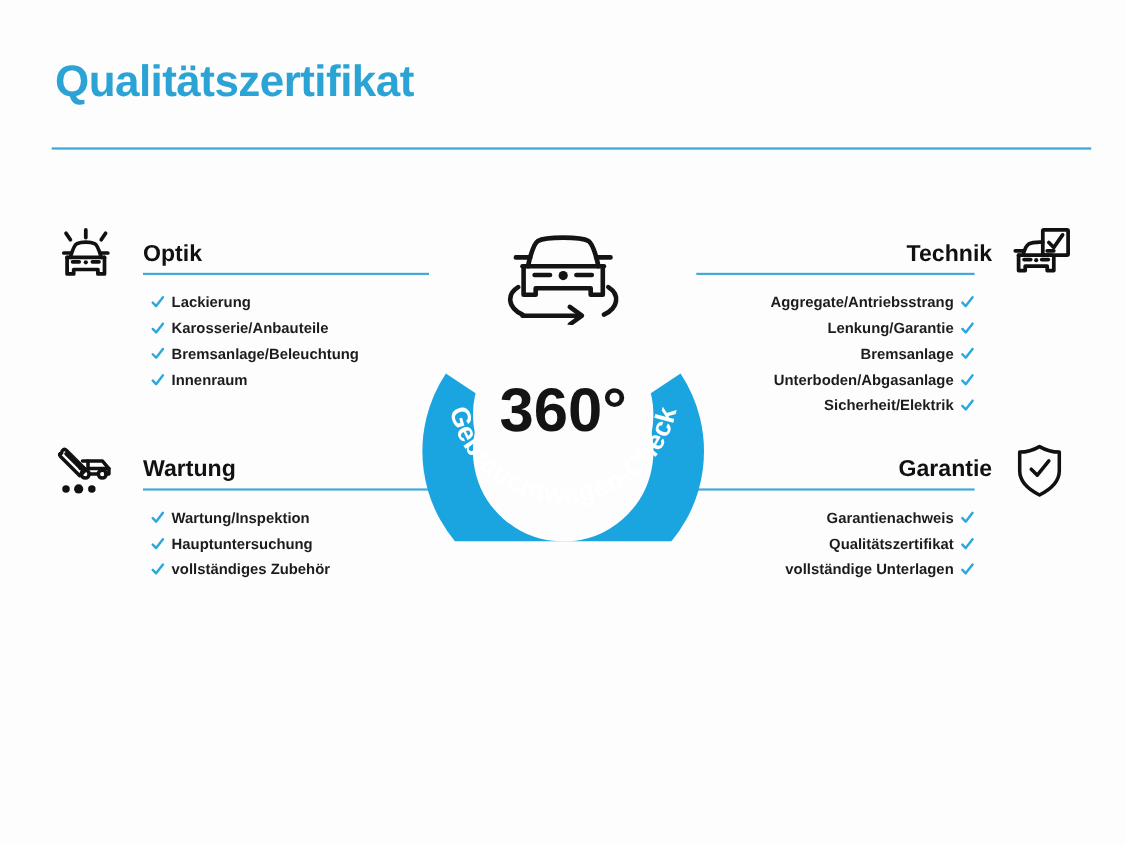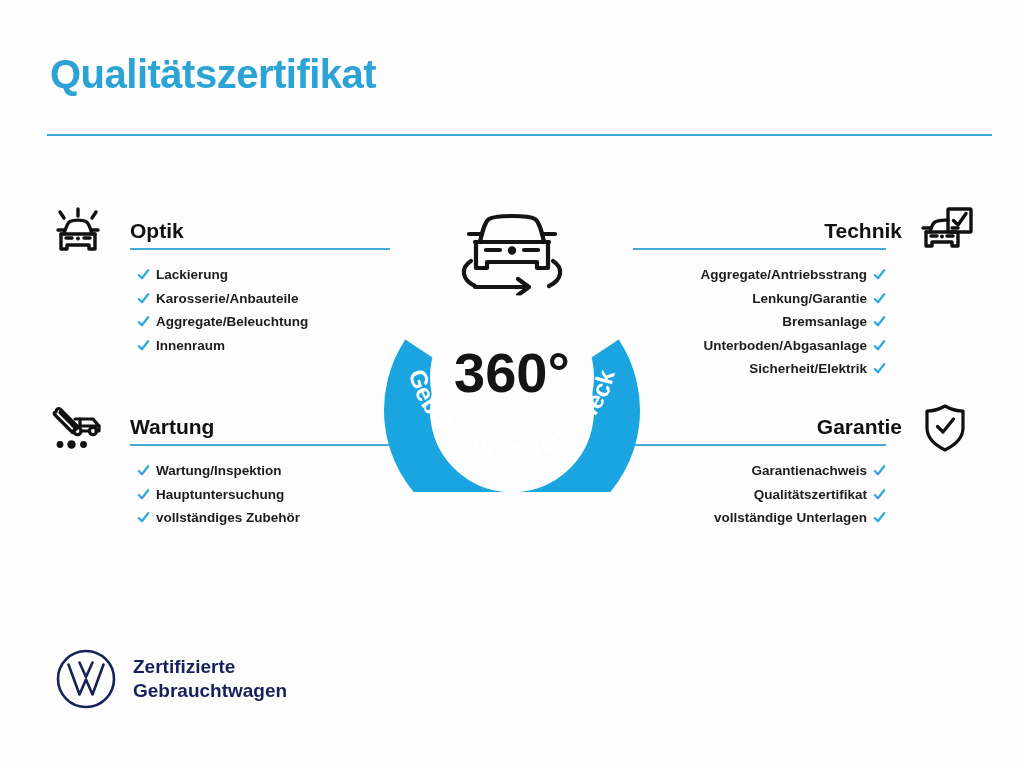--- a/index.html
+++ b/index.html
@@ -197,21 +197,21 @@
               </svg>
           </span>
           <span>Karosserie/Anbauteile</span>
         </li>
         <li>
           <span class="check">
             <svg viewBox="0 0 14 14" fill="none" stroke="currentColor" stroke-width="2.4" stroke-linecap="round" stroke-linejoin="round">
                 <path d="M2 7.6 L5.3 11 L12 2.4"></path>
               </svg>
           </span>
-          <span>Aggregate/Beleuchtung</span>
+          <span>Bremsanlage/Beleuchtung</span>
         </li>
         <li>
           <span class="check">
             <svg viewBox="0 0 14 14" fill="none" stroke="currentColor" stroke-width="2.4" stroke-linecap="round" stroke-linejoin="round">
                 <path d="M2 7.6 L5.3 11 L12 2.4"></path>
               </svg>
           </span>
           <span>Innenraum</span>
         </li>
       </ul>
@@ -401,25 +401,14 @@
       <circle cx="140" cy="185" r="82" fill="#fdfdfd"></circle>
 
       <text x="140" y="200" text-anchor="middle" font-family="Liberation Sans, sans-serif" font-size="56" font-weight="bold" fill="#141414">360°</text>
 
       <text font-family="Liberation Sans, sans-serif" font-size="24.5" font-weight="bold" fill="#ffffff" letter-spacing="0.4">
         <textPath href="#arcpath" startOffset="50%" text-anchor="middle">Gebrauchtwagen-Check</textPath>
       </text>
     </svg>
   </div>
 
-  <div class="vw">
-    <div class="vw-logo">
-      <svg viewBox="0 0 62 62" fill="none" stroke="currentColor" stroke-width="2.6" stroke-linecap="round" stroke-linejoin="round">
-        <circle cx="31" cy="31" r="28"></circle>
-        <path d="M13.5 16.5 L24.5 46.5 L31 31.5 L37.5 46.5 L48.5 16.5"></path>
-        <path d="M24.5 14.5 L31 29 L37.5 14.5"></path>
-      </svg>
-    </div>
-    <div class="vw-text">Zertifizierte
-Gebrauchtwagen</div>
-  </div>
 
 </div>
 
 </body></html>

